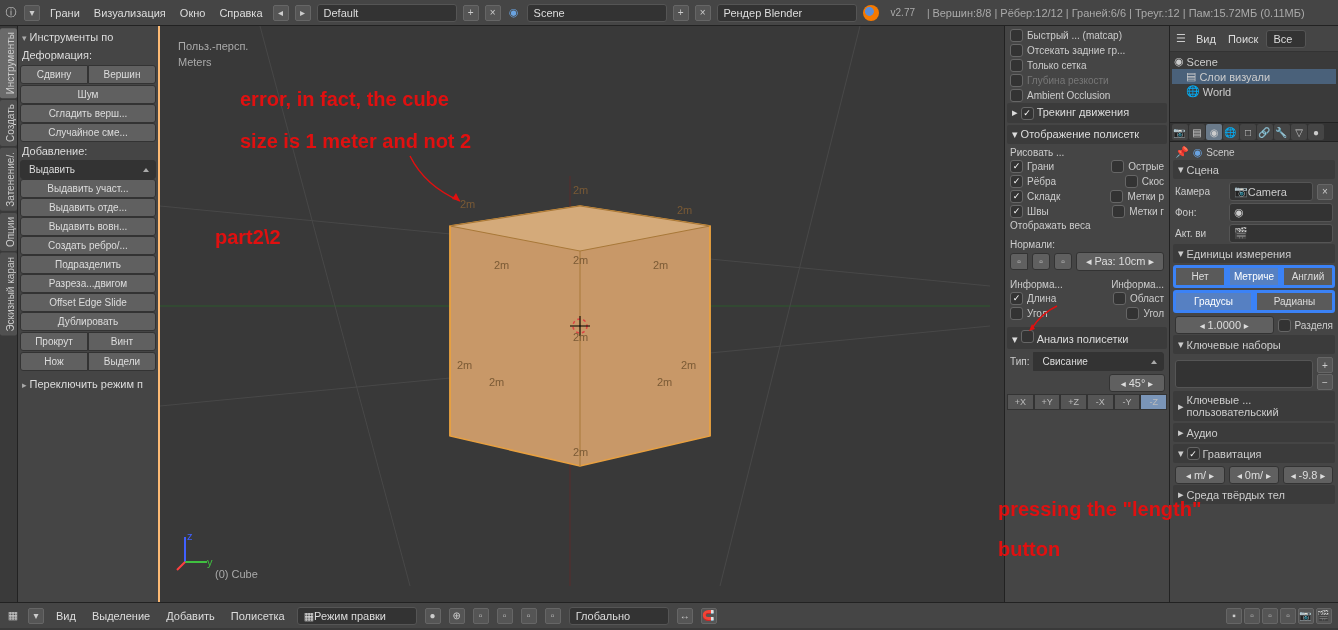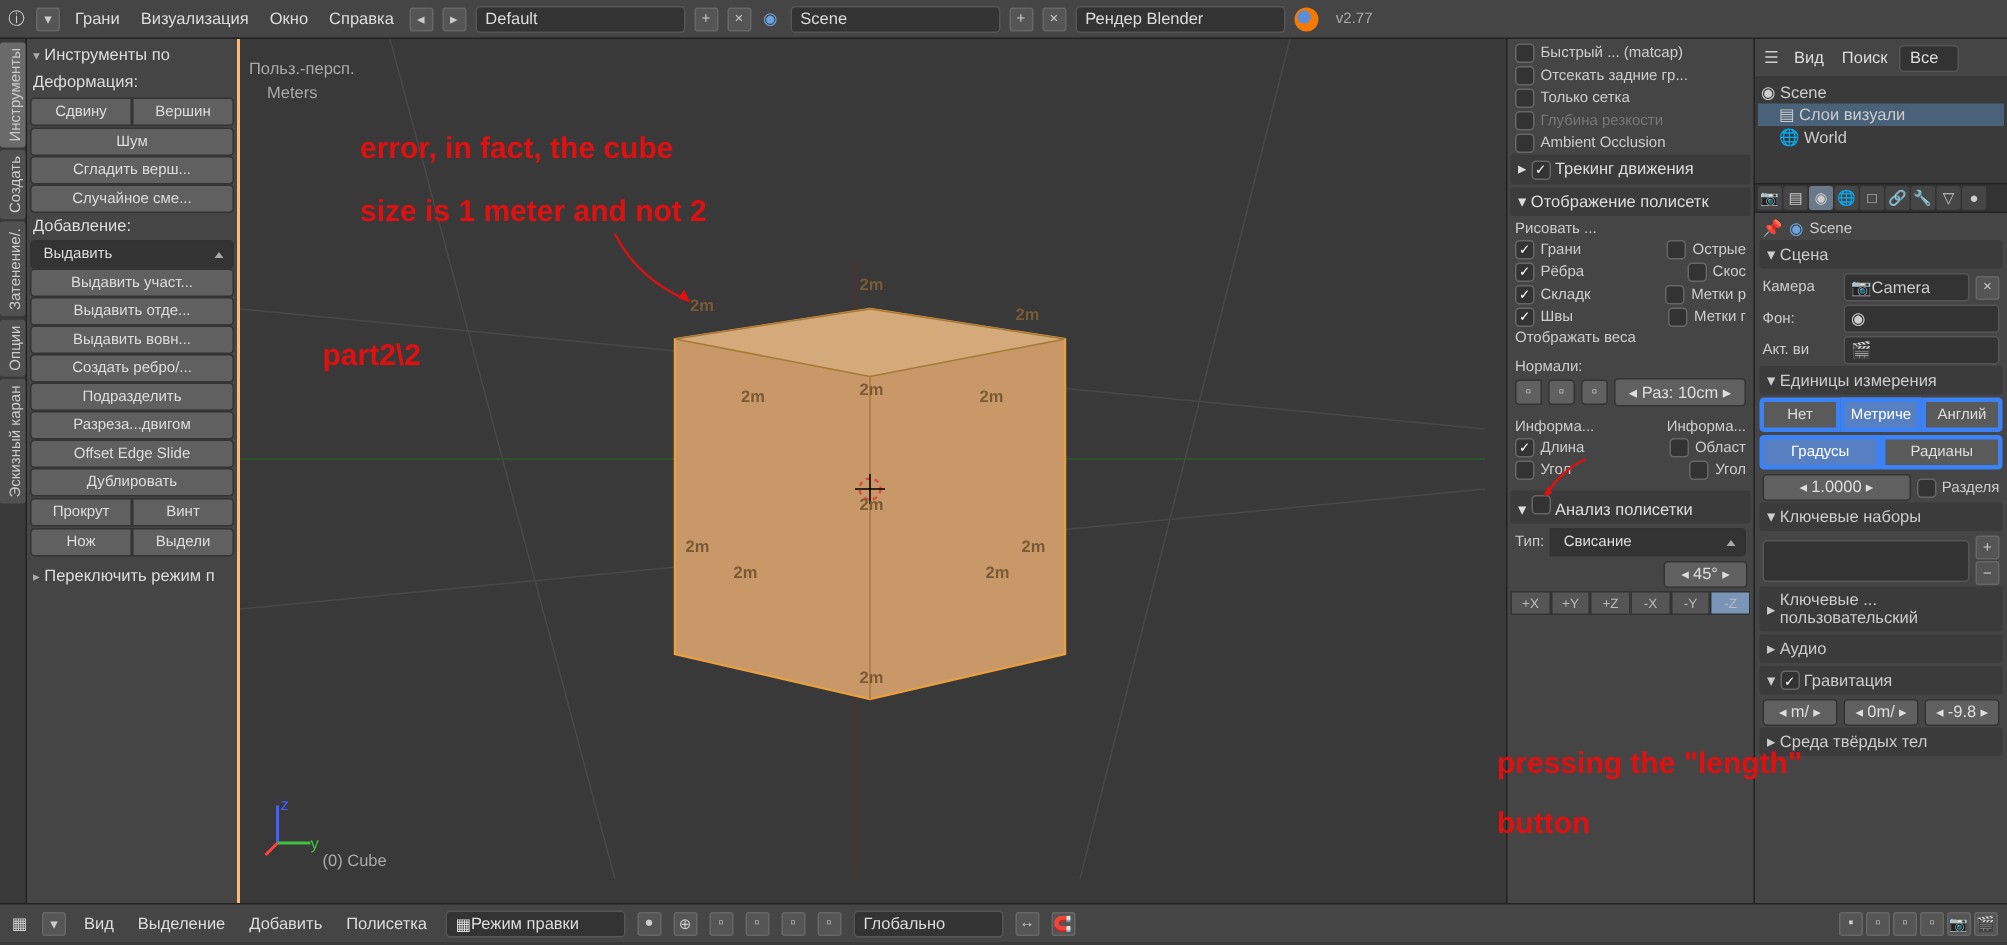--- a/index.html
+++ b/index.html
@@ -21,21 +21,21 @@
 .pbtn{flex:1;background:#606060;border:1px solid #333;color:#ddd;padding:3px 4px;font-size:10px;text-align:center;cursor:pointer;overflow:hidden;white-space:nowrap;text-overflow:ellipsis;border-radius:3px}
 .pbtn:first-child{border-radius:3px 0 0 3px}
 .pbtn:last-child{border-radius:0 3px 3px 0}
 .pbtn.single{border-radius:3px;width:100%}
 .pbtn.drop{background:#333;text-align:left;padding-left:8px;position:relative}
 .pbtn.drop::after{content:"";position:absolute;right:6px;top:7px;border-left:3px solid transparent;border-right:3px solid transparent;border-bottom:4px solid #aaa}
 .viewport{flex:1;background:#393939;position:relative;overflow:hidden}
 .vp-text{position:absolute;color:#aaa;font-size:11px}
 .axis-widget{position:absolute;left:15px;bottom:30px;width:40px;height:40px}
 .cube-svg{position:absolute;left:270px;top:150px}
-.edge-label{position:absolute;color:#7a5a35;font-size:11px;font-weight:bold}
+.edge-label{position:absolute;color:#7a5a35;font-size:11px;font-weight:normal}
 .annotation{position:absolute;color:#e01010;font-size:20px;font-weight:bold}
 .right-npanel{width:165px;background:#454545;border-left:1px solid #222;padding:2px;overflow:hidden}
 .np-header{background:#3b3b3b;padding:3px 5px;color:#ddd;font-size:11px;border-radius:2px;margin-bottom:2px}
 .np-row{display:flex;align-items:center;gap:4px;padding:1px 3px}
 .chk{width:13px;height:13px;border-radius:3px;background:#333;border:1px solid #666;display:flex;align-items:center;justify-content:center;font-size:9px;color:#ddd}
 .chk.on::before{content:"✓";color:#fff}
 .np-label{color:#ccc;font-size:10px}
 .np-label.dim{color:#777}
 .outliner-panel{width:169px;background:#454545;border-left:1px solid #222;display:flex;flex-direction:column}
 .outliner-top{height:26px;background:#454545;border-bottom:1px solid #333;display:flex;align-items:center;padding:0 4px;gap:4px}
@@ -84,20 +84,21 @@
   <div class="topbar-field wide">
       <span>Scene</span>
     </div>
   <span class="btn-sq">+</span>
   <span class="btn-sq">×</span>
   <div class="topbar-field wide">
       <span>Рендер Blender</span>
     </div>
   <span class="blender-logo"></span>
   <span class="topinfo">v2.77</span>
+  <span class="topinfo">| <span>Вершин:8/8 | Рёбер:12/12 | Граней:6/6 | Треуг.:12 | Пам:15.72МБ (0.11МБ)</span></span>
 </div>
 
 <div class="main">
 
   <div class="left-strip">
     <div class="vtab active">Инструменты</div>
     <div class="vtab">Создать</div>
     <div class="vtab">Затенение/.</div>
     <div class="vtab">Опции</div>
     <div class="vtab">Эскизный каран</div>
@@ -128,21 +129,21 @@
       <div class="pbtn">Винт</div>
     </div>
     <div class="btn-group">
       <div class="pbtn">Нож</div>
       <div class="pbtn">Выдели</div>
     </div>
     <div class="panel-header" style="margin-top:4px"><span class="panel-arrow">▸</span><span>Переключить режим п</span></div>
   </div>
 
   <div class="viewport">
-    <div class="vp-text" style="left:6px;top:14px">Польз.-персп.</div>
+    <div class="vp-text" style="left:18px;top:14px">Польз.-персп.</div>
     <div class="vp-text" style="left:18px;top:30px">Meters</div>
 
     <svg style="position:absolute;inset:0;width:100%;height:100%">
       <line x1="0" y1="280" x2="830" y2="280" stroke="#2d5a2d" stroke-width="1"></line>
       <line x1="410" y1="150" x2="410" y2="560" stroke="#5a2d2d" stroke-width="1"></line>
       <line x1="0" y1="180" x2="830" y2="260" stroke="#484848"></line>
       <line x1="0" y1="380" x2="830" y2="300" stroke="#484848"></line>
       <line x1="100" y1="0" x2="250" y2="560" stroke="#484848"></line>
       <line x1="700" y1="0" x2="560" y2="560" stroke="#484848"></line>
     </svg>

